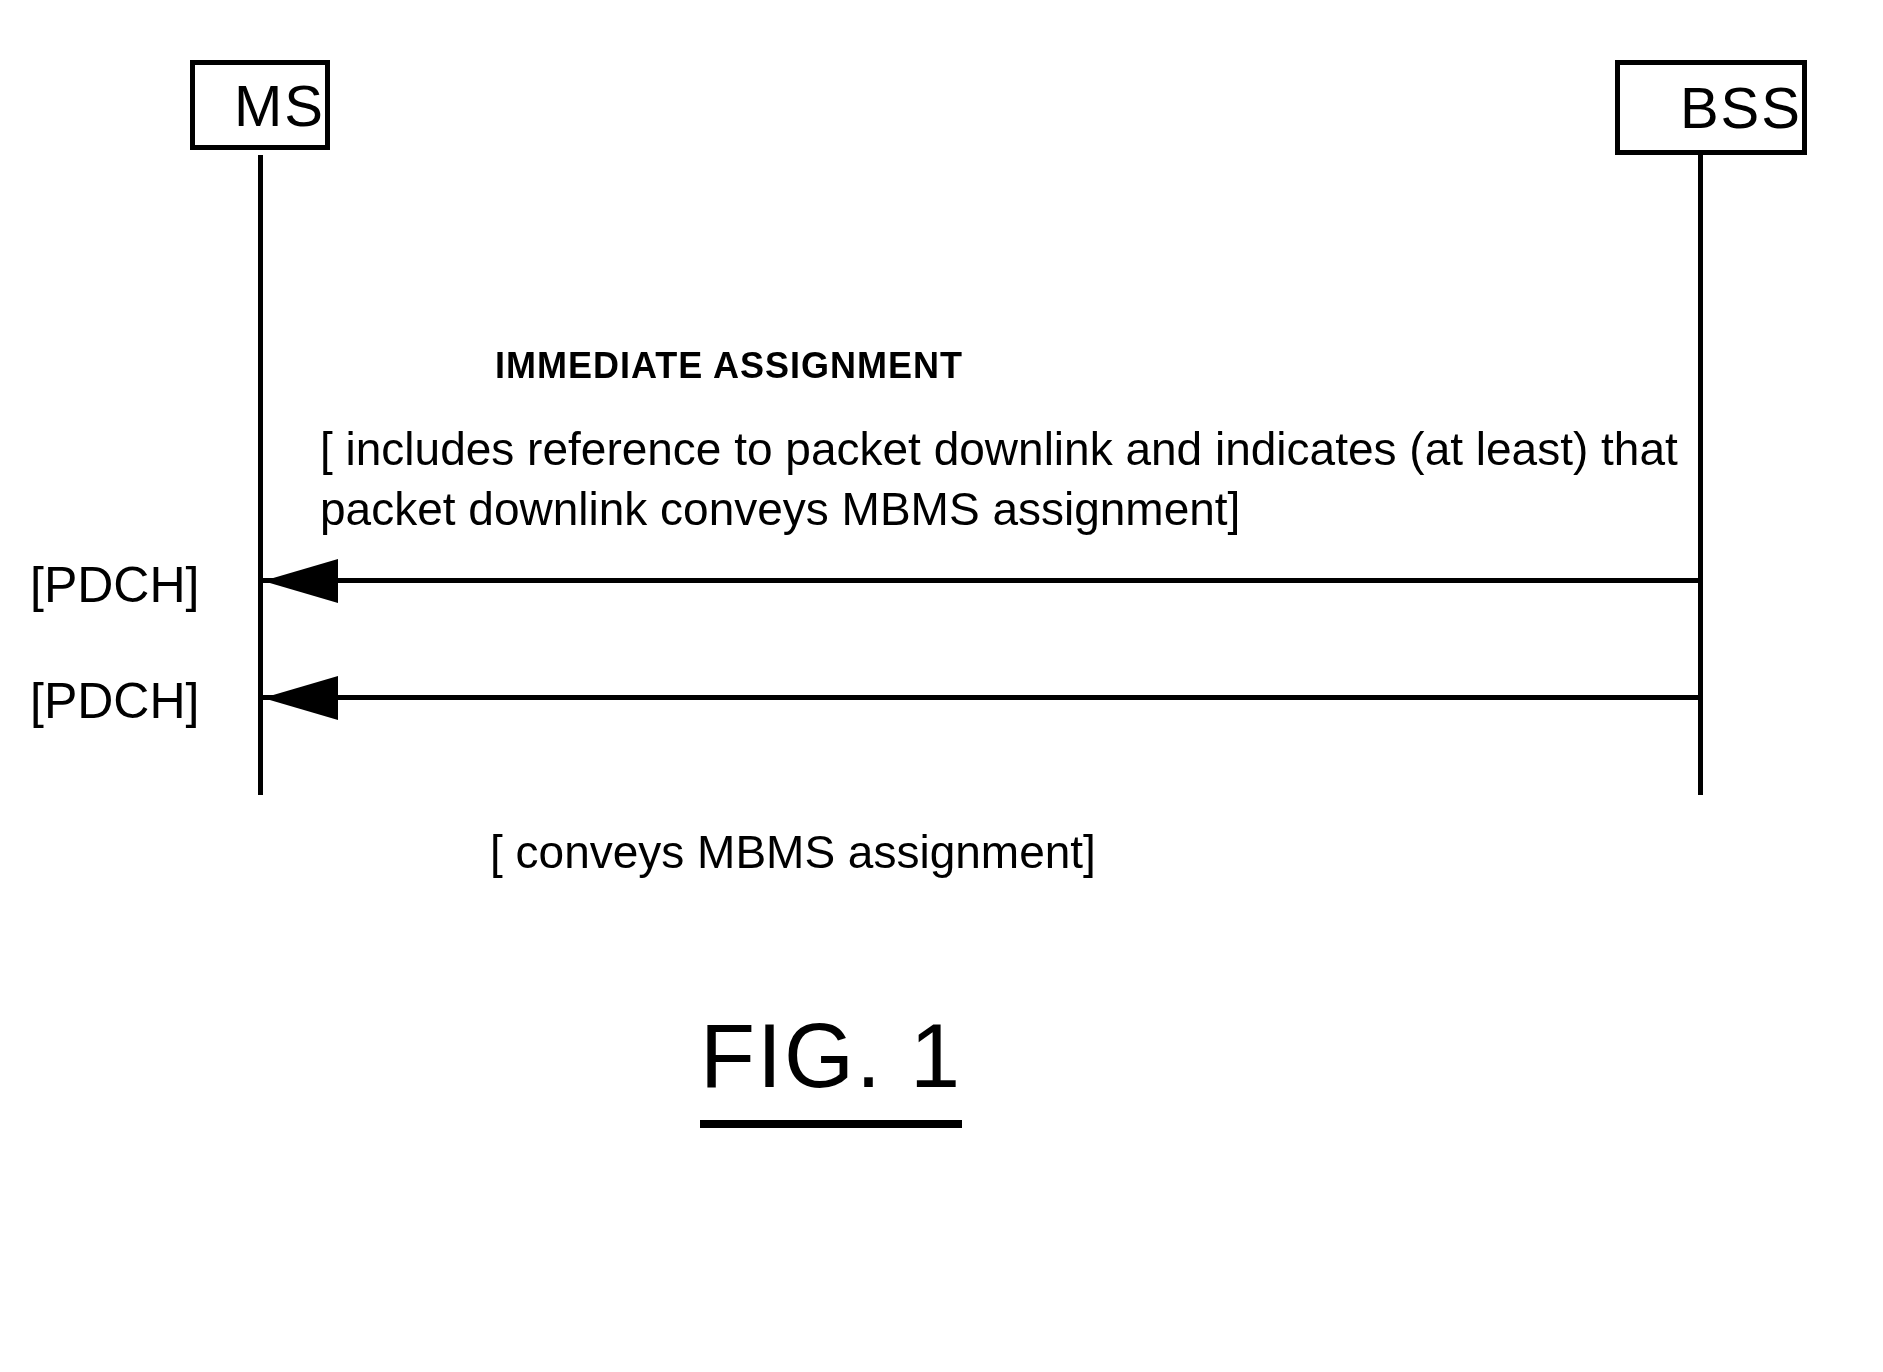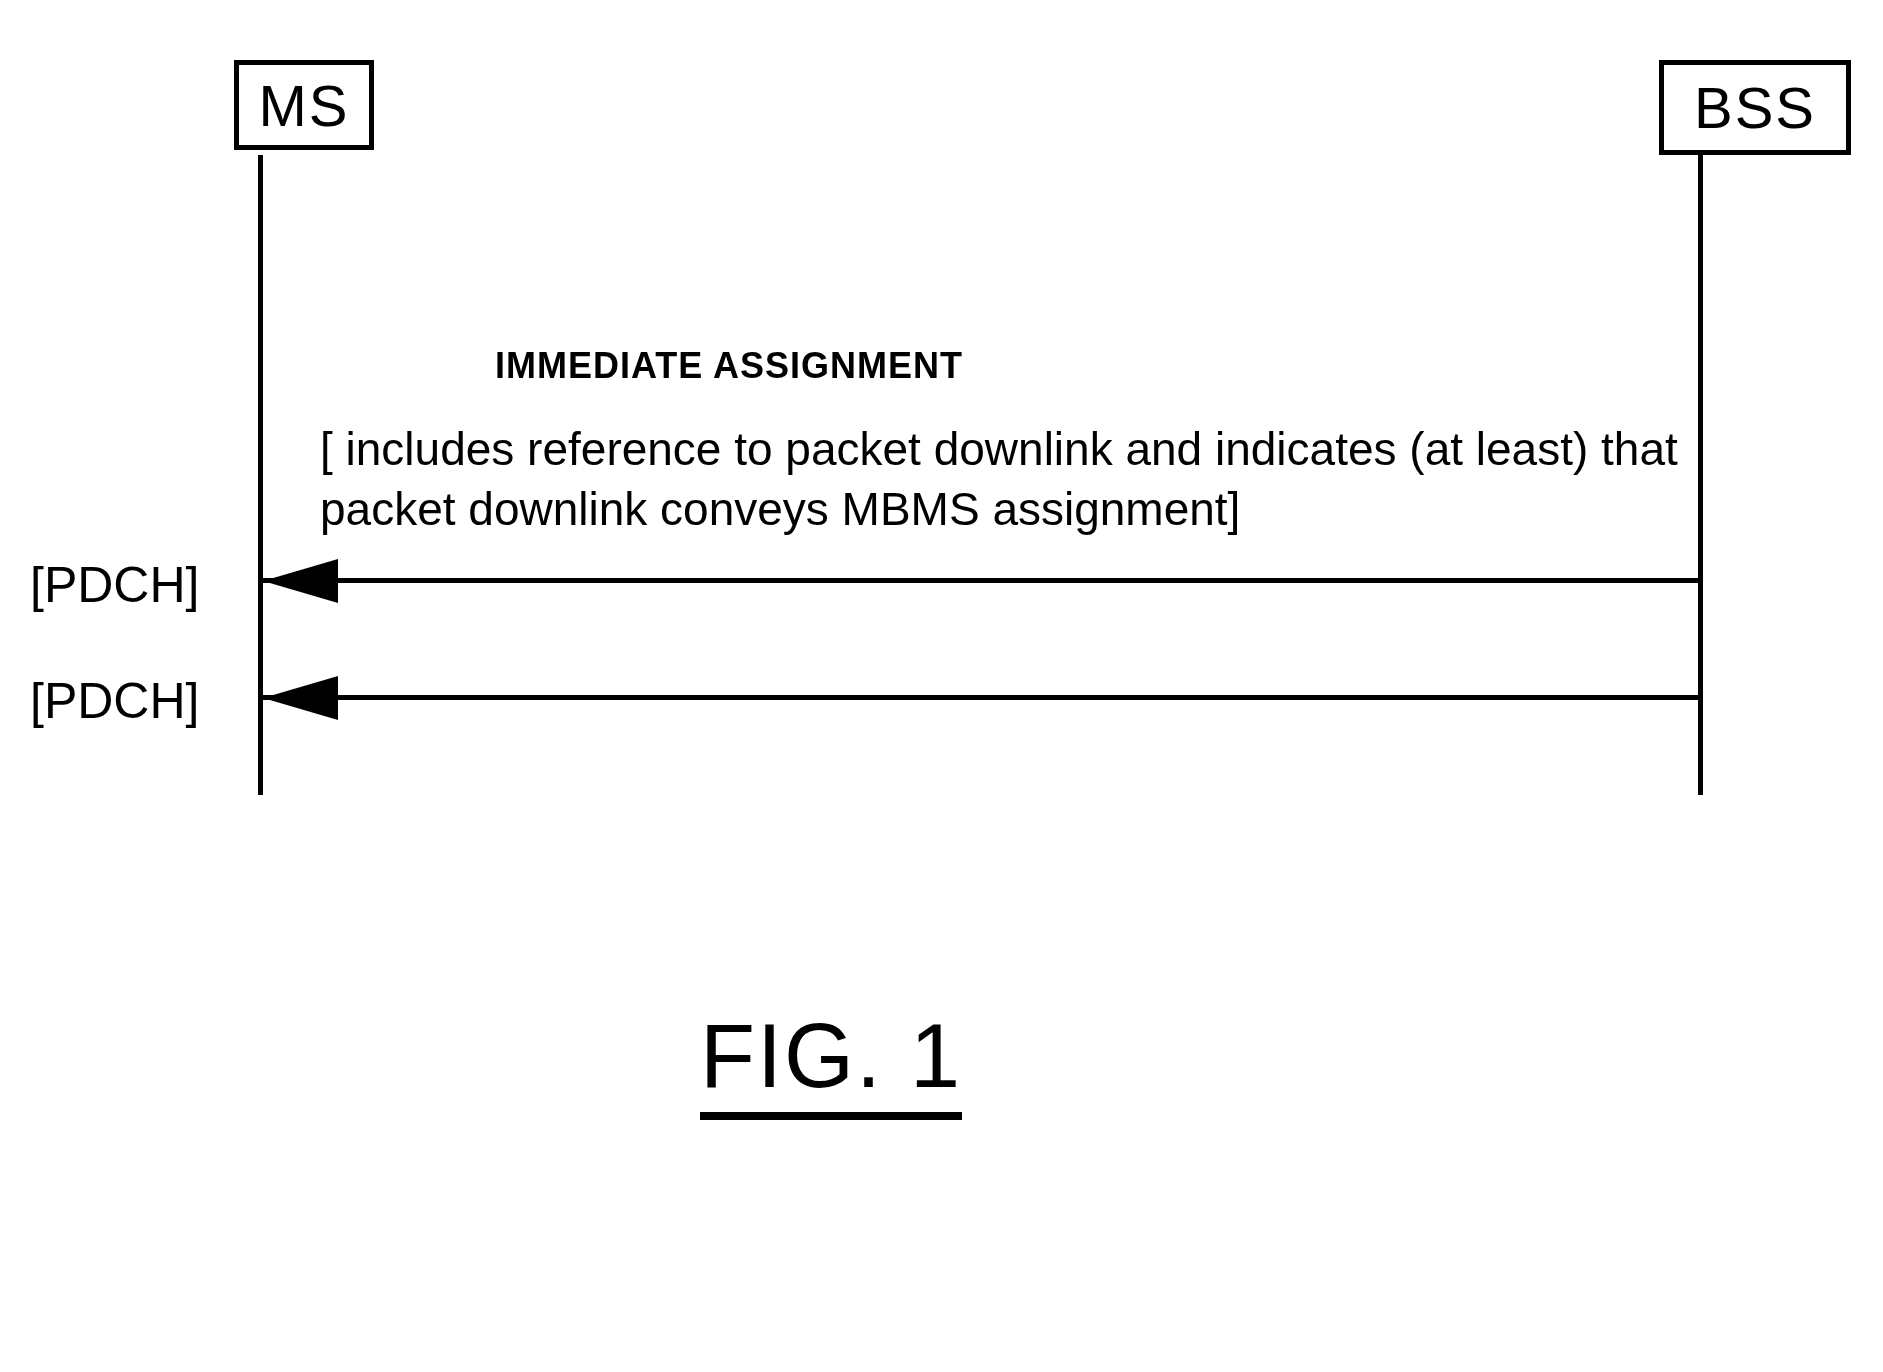--- a/index.html
+++ b/index.html
@@ -20,25 +20,24 @@
       left: 40px;
       width: 1800px;
       height: 1050px;
     }
     .entity-box {
       position: absolute;
       border: 5px solid black;
       background: white;
       display: flex;
       align-items: center;
-      justify-content: center;
+      justify-content: flex-end;
       font-size: 58px;
       font-weight: normal;
       letter-spacing: 2px;
-      margin-left: 44px;
     }
     .ms-box {
       top: 0;
       left: 150px;
       width: 140px;
       height: 90px;
     }
     .bss-box {
       top: 0;
       left: 1575px;
@@ -131,21 +130,21 @@
       font-size: 46px;
     }
     .figure-label {
       position: absolute;
       top: 945px;
       left: 660px;
       font-size: 90px;
       font-weight: normal;
       border-bottom: 8px solid black;
       letter-spacing: 2px;
-      padding-bottom: 4px;
+      padding-bottom: 12px;
     }
   </style>
 </head>
 <body>
 
 <div class="diagram-container">
 
   <div class="entity-box ms-box">
     <span>MS</span>
   </div>
@@ -162,16 +161,17 @@
 
   <div class="arrow arrow-1"></div>
   <div class="arrowhead arrowhead-1"></div>
 
   <div class="arrow arrow-2"></div>
   <div class="arrowhead arrowhead-2"></div>
 
   <div class="channel-label ccch-label">[PDCH]</div>
   <div class="channel-label pdch-label">[PDCH]</div>
 
+  <div class="msg-desc-2">[ conveys MBMS assignment]</div>
 
   <div class="figure-label">FIG. 1</div>
 
 </div>
 
 </body></html>

